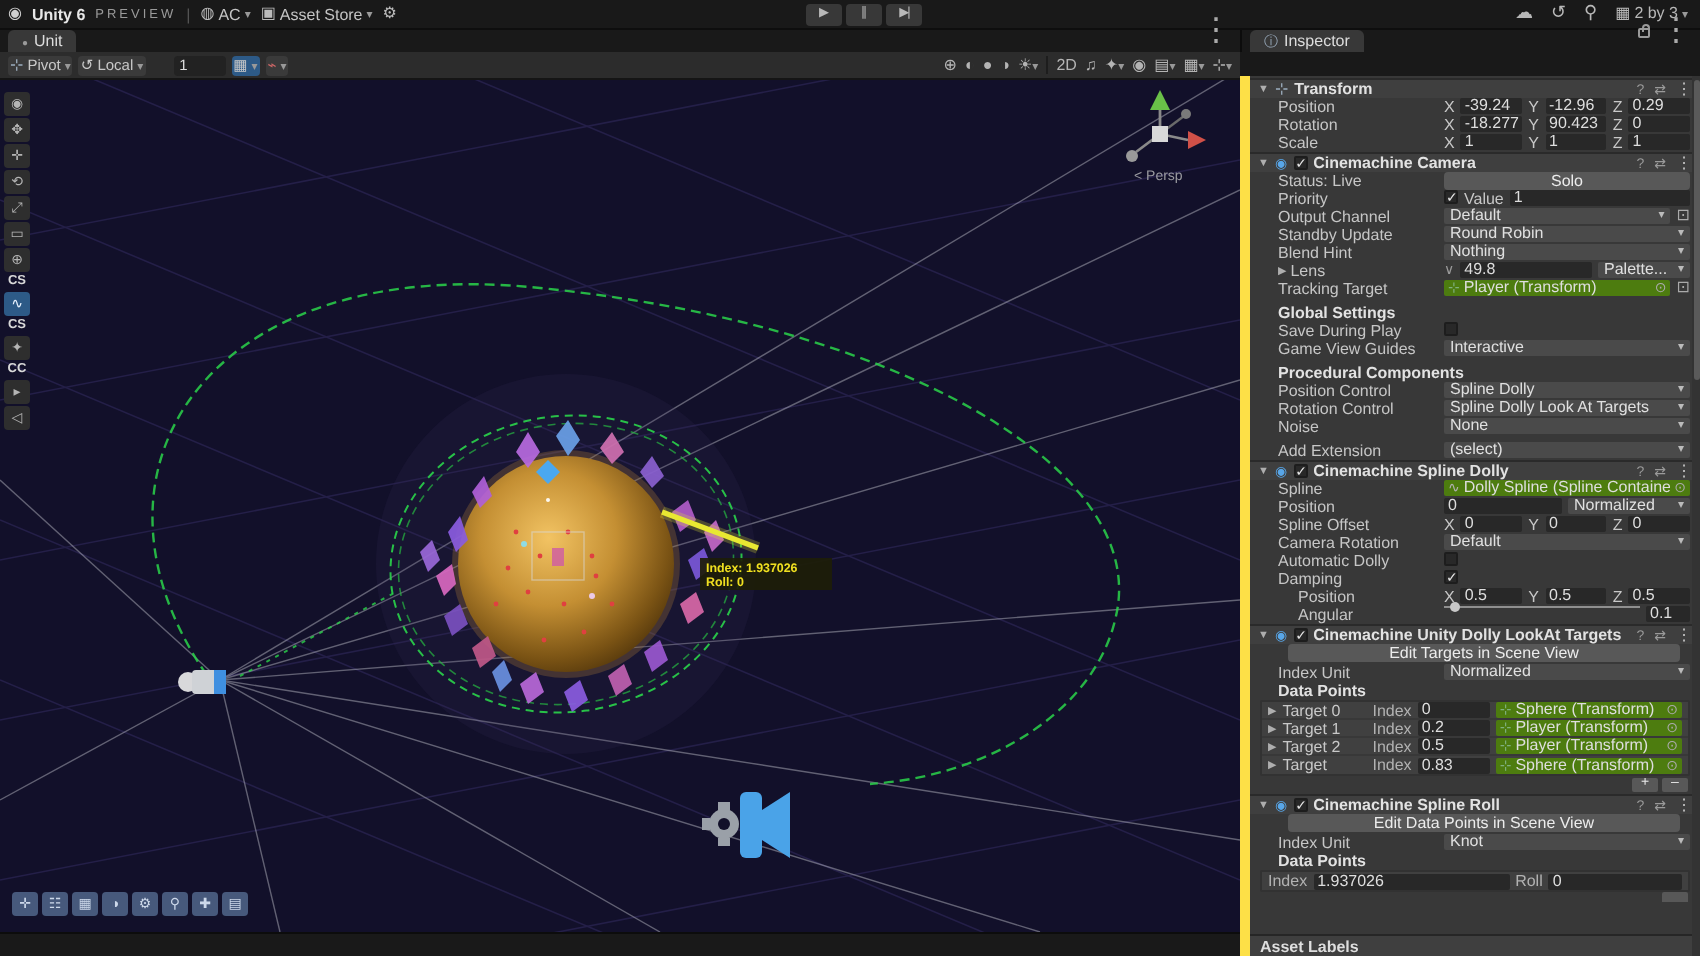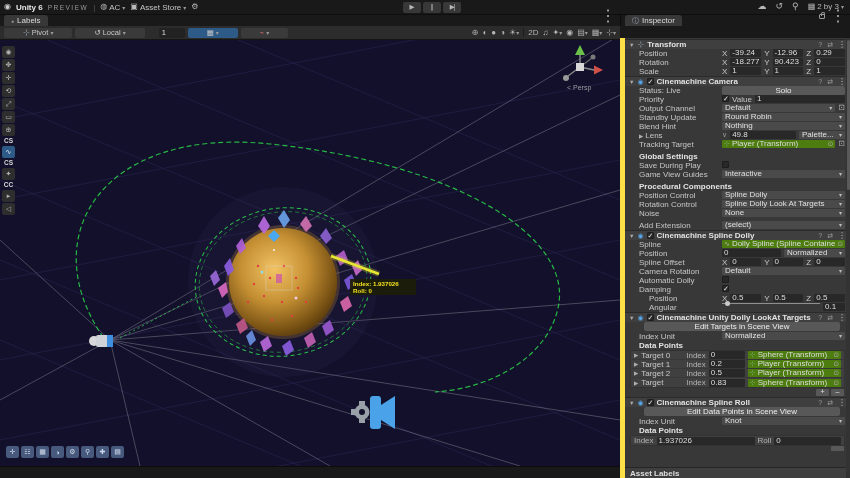--- a/index.html
+++ b/index.html
@@ -54,21 +54,21 @@
   .insp-tabrow{position:absolute;left:620px;top:15px;width:230px;height:11px;background:#191919;border-left:1px solid #0c0c0c;display:flex;align-items:flex-end;}
   .tab{height:11px;background:#383838;border-radius:3px 3px 0 0;display:flex;align-items:center;gap:3px;
     padding:0 7px;font-size:8px;color:#dcdcdc;margin-left:4px;}
   .tabrow-right{margin-left:auto;display:flex;align-items:center;gap:5px;padding:0 4px 2px 0;color:#aaa;}
   .locki{width:6px;height:5px;border:1px solid #9a9a9a;border-radius:1px;position:relative;display:inline-block;}
   .locki::before{content:"";position:absolute;top:-3px;left:1px;width:2px;height:3px;border:1px solid #9a9a9a;border-bottom:none;border-radius:2px 2px 0 0;}
 
   
   .scene-toolbar{position:absolute;left:0;top:26px;width:620px;height:14px;background:#2c2c2c;
     border-bottom:1px solid #151515;display:flex;align-items:center;gap:3px;padding:0 4px;font-size:7.5px;color:#c8c8c8;}
-  .stbtn{height:10px;background:#3a3a3a;border-radius:2px;display:flex;align-items:center;gap:2px;padding:0 19px;}
+  .stbtn{height:10px;background:#3a3a3a;border-radius:2px;display:flex;align-items:center;gap:2px;padding:0 1px;}
   .stbtn.blue{background:#2d5a87;}
   .snapfld{width:26px;height:10px;background:#222;border-radius:2px;padding:0 3px;line-height:10px;color:#ddd;}
   .sticons{margin-left:auto;display:flex;align-items:center;gap:4px;color:#b4b4b4;font-size:8px;}
   .sticons .vr{width:1px;height:9px;background:#1d1d1d;}
 
   
   .viewport{position:absolute;left:0;top:40px;width:620px;height:426px;background:#12102a;overflow:hidden;}
   .toolstrip{position:absolute;left:2px;top:6px;display:flex;flex-direction:column;gap:1px;z-index:5;}
   .tsbtn{width:13px;height:12px;background:#2e2e2e;border-radius:2px;color:#b4b4b4;font-size:7px;
     display:flex;align-items:center;justify-content:center;}
@@ -167,21 +167,21 @@
         <span class="g g-grid"></span>
         <span>2 by 3</span>
         <span class="caret">▾</span>
       </span>
     </span>
   </div>
 
   <div class="scene-tabrow">
     <div class="tab">
       <span class="g g-dot"></span>
-      <span>Labels</span>
+      <span>Unit</span>
     </div>
     <div class="tabrow-right">
       <span class="g g-kebab"></span>
     </div>
   </div>
 
   <div class="scene-toolbar">
     <span class="stbtn">
       <span class="g g-xf"></span>
       <span>Pivot</span>

